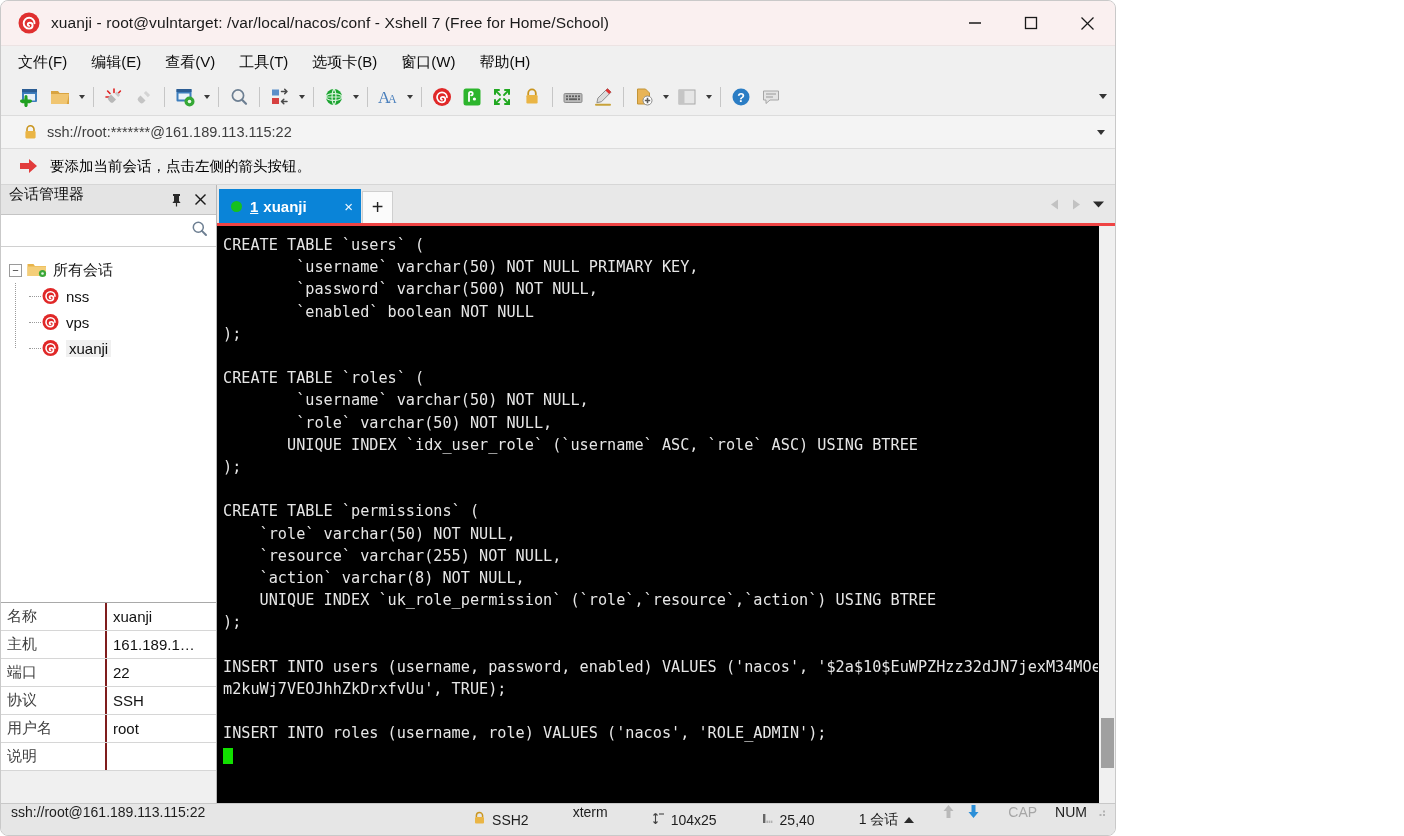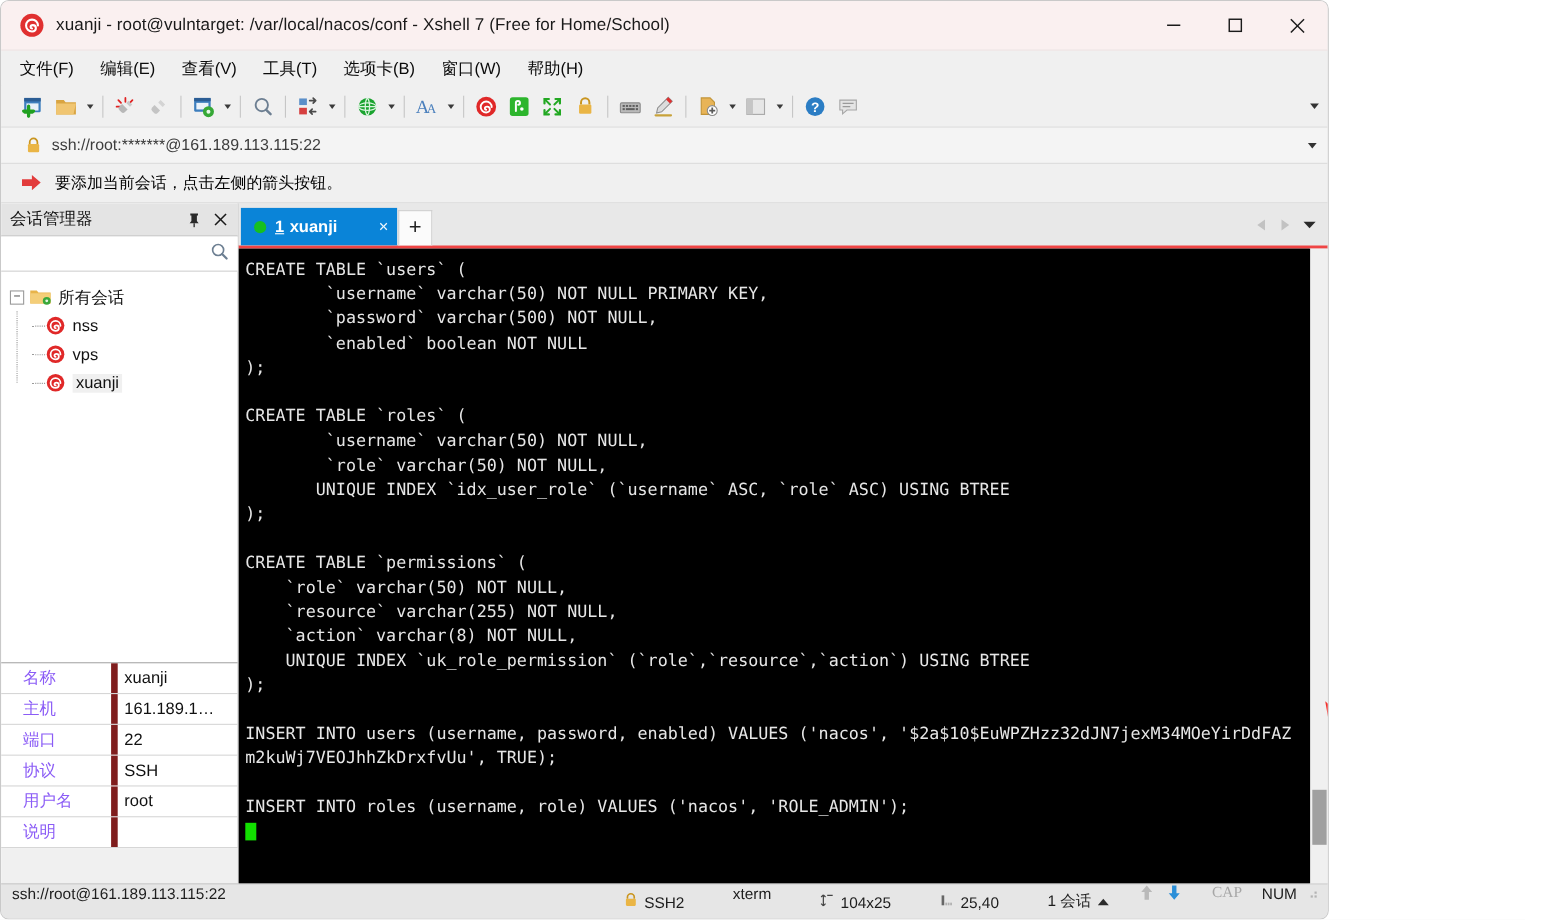--- a/index.html
+++ b/index.html
@@ -3,21 +3,21 @@
 <meta charset="utf-8">
 <style>
   * { box-sizing: border-box; margin:0; padding:0; }
   html, body {
     width:1404px; height:836px;
     overflow:hidden;
     font-family:"Liberation Sans", sans-serif;
     background:#ffffff;
   }
   #app {
-    width:1208px; height:836px;
+    width:1116px; height:836px;
     position:relative;
     background:#f0f0f0;
     display:flex; flex-direction:column;
     border:1px solid #c9c9c9;
     border-radius:8px;
     overflow:hidden;
   }
 
   
   .titlebar {
@@ -129,21 +129,21 @@
   
   .sidebar {
     width:216px; flex:0 0 216px;
     display:flex; flex-direction:column;
     background:#ffffff;
     border-right:1px solid #b8b8b8;
   }
   .sb-header {
     height:30px; flex:0 0 30px;
     background:#e4e4e4;
-    display:flex; align-items:center;
+    display:flex; 
     padding:0 6px 0 8px;
     border-bottom:1px solid #c4c4c4;
   }
   .sb-title { font-size:15px; color:#111; }
   .sb-hbtns { margin-left:auto; display:flex; align-items:center; gap:4px; }
   .sb-hbtn {
     width:20px; height:20px;
     display:flex; align-items:center; justify-content:center;
     cursor:default;
   }
@@ -180,23 +180,23 @@
   .child .tnode { position:relative; padding-left:16px; }
   .child .tnode::before { top:13px; }
   .sel-label { background:#f0f0f0; padding:0 3px; }
 
   
   .propgrid { flex:0 0 auto; border-top:1px solid #a9a9a9; }
   .prow { display:flex; height:28px; border-bottom:1px solid #d6d6d6; }
   .prow:last-child { border-bottom:1px solid #a9a9a9; }
   .pk {
     width:106px; flex:0 0 106px;
-    border-right:6px solid #7f1d1d;
-    font-size:15px; color:#8b5cf6;
-    display:flex; align-items:center; padding-left:20px;
+    border-right:2px solid #7f1d1d;
+    font-size:15px; color:#404040;
+    display:flex; align-items:center; padding-left:6px;
   }
   .pv {
     flex:1 1 auto; font-size:15px; color:#111;
     display:flex; align-items:center; padding-left:6px;
     overflow:hidden; white-space:nowrap;
   }
   .prop-gap { height:32px; background:#f0f0f0; }
 
   
   .termcol { flex:1 1 auto; display:flex; flex-direction:column; min-width:0; background:#e8e8e8; }
@@ -283,21 +283,21 @@
     border-top:1px solid #c8c8c8;
     display:flex; 
     font-size:14px; color:#1d1d1d;
     padding:0 8px 0 8px;
   }
   .sb-left { padding-left:2px; }
   .sb-seg { display:flex; align-items:center; gap:6px; white-space:nowrap; }
   .sb-sp1 { margin-left:auto; }
   .sb-gap { width:44px; }
   .sb-gap-s { width:28px; }
-  .dim { color:#a6a6a6;font-family:Liberation Serif, serif; }
+  .dim { color:#a6a6a6; }
   .caret-up {
     width:0;height:0;
     border-left:5px solid transparent;
     border-right:5px solid transparent;
     border-bottom:6px solid #2b2b2b;
   }
   .grip { width:14px; height:14px; margin-left:6px; opacity:.55; }
 </style>
 </head>
 <body>

